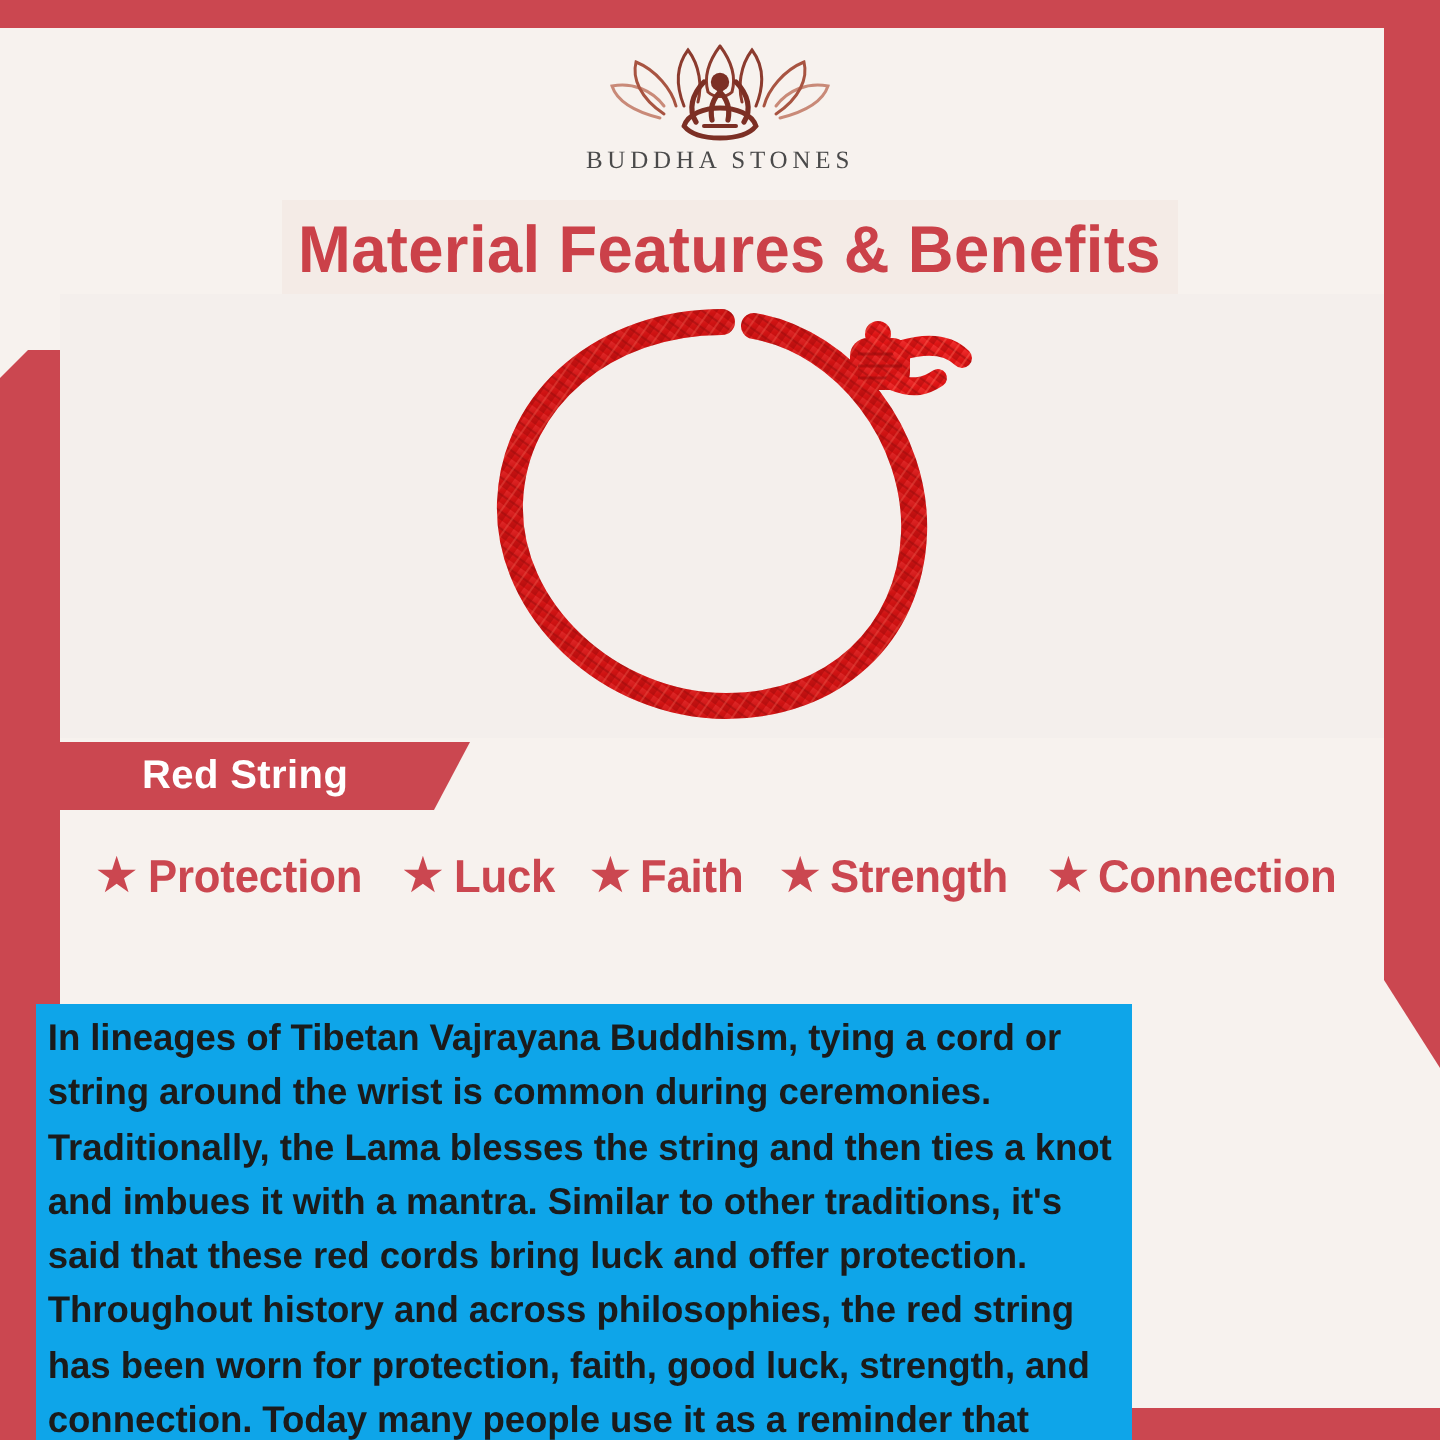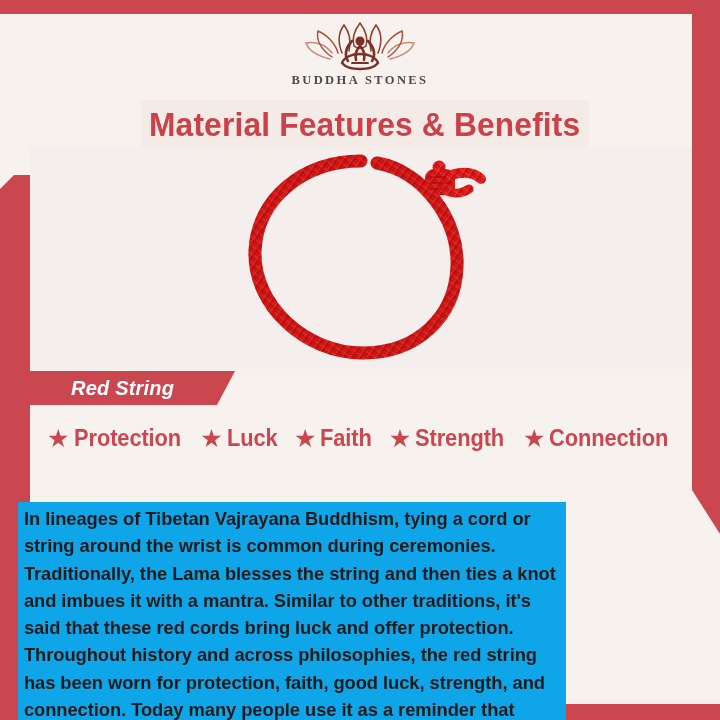--- a/index.html
+++ b/index.html
@@ -39,21 +39,21 @@
   
   .logo-wrap {
     position:absolute; top:14px; left:0; width:720px; height:82px;
     display:flex; flex-direction:column; align-items:center; justify-content:flex-start;
     padding-top:5px;
   }
   .logo-mark { width:112px; height:52px; display:block; }
   .logo-text {
     font-family:"Liberation Serif", serif;
     font-size:12.5px; letter-spacing:2.4px; color:#4a4a4a;
-    margin-top:2px; white-space:nowrap;font-weight:bold;
+    margin-top:2px; white-space:nowrap;
   }
 
   
   .title-banner {
     position:absolute; top:100px; left:141px; width:448px; height:50px;
     background:#f4ebe6;
     display:flex; align-items:center; justify-content:center;
   }
   .title-banner .title {
     font-size:33px; font-weight:bold; color:#cb4149;
@@ -71,21 +71,21 @@
 
   
   .tab {
     position:absolute; top:371px; left:30px; height:34px; width:205px;
     background:#cb4750;
     clip-path:polygon(0 0, 100% 0, calc(100% - 18px) 100%, 0 100%);
     display:flex; align-items:center;
   }
   .tab-label {
     font-size:20px; font-weight:bold; color:#ffffff;
-    padding-left:41px; letter-spacing:.2px; white-space:nowrap;font-style:italic;
+    padding-left:41px; letter-spacing:.2px; white-space:nowrap;
   }
 
   
   .benefits {
     position:absolute; top:420px; left:30px; width:662px; height:36px;
     display:flex; align-items:center; justify-content:center;
     gap:0px;
   }
   .benefit {
     display:flex; align-items:center; white-space:nowrap;

